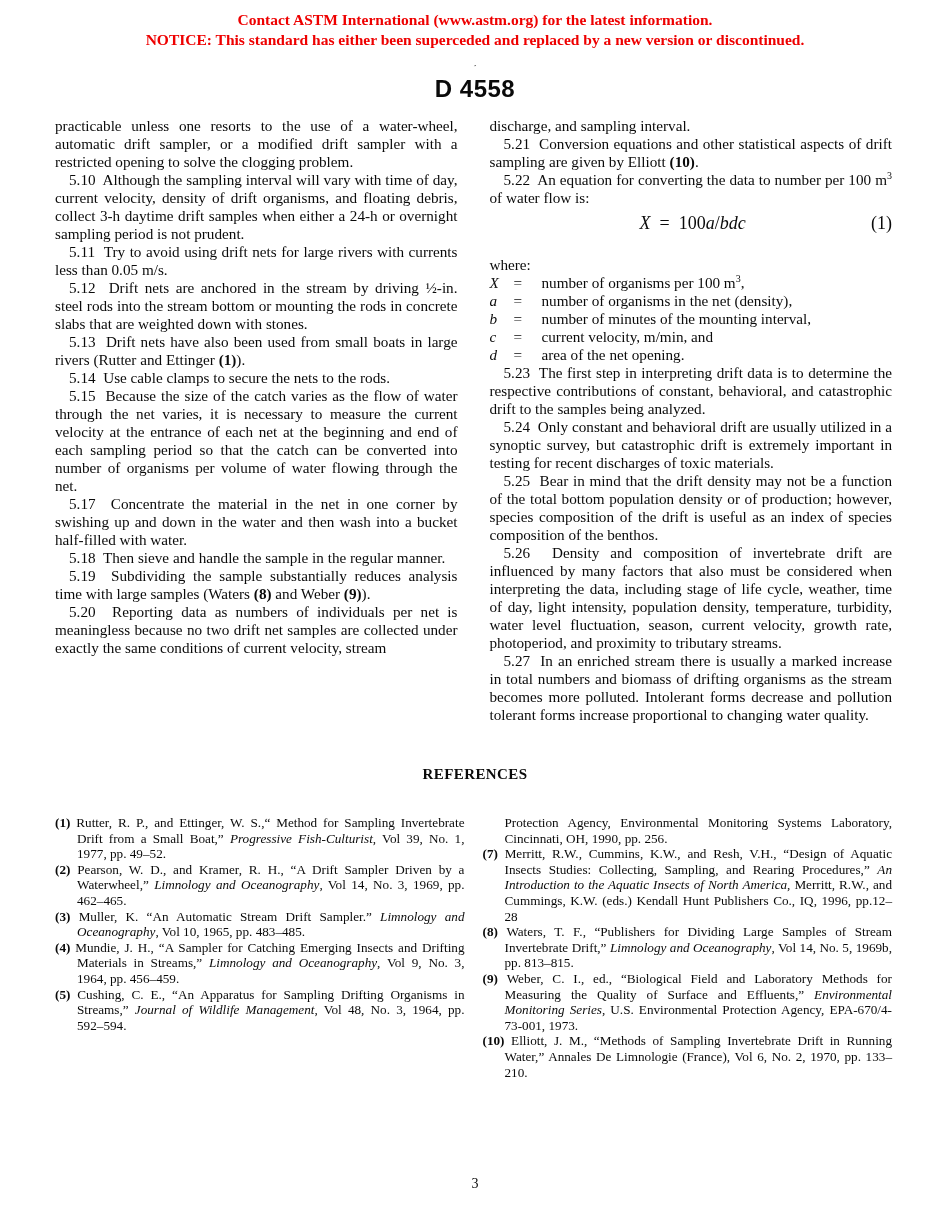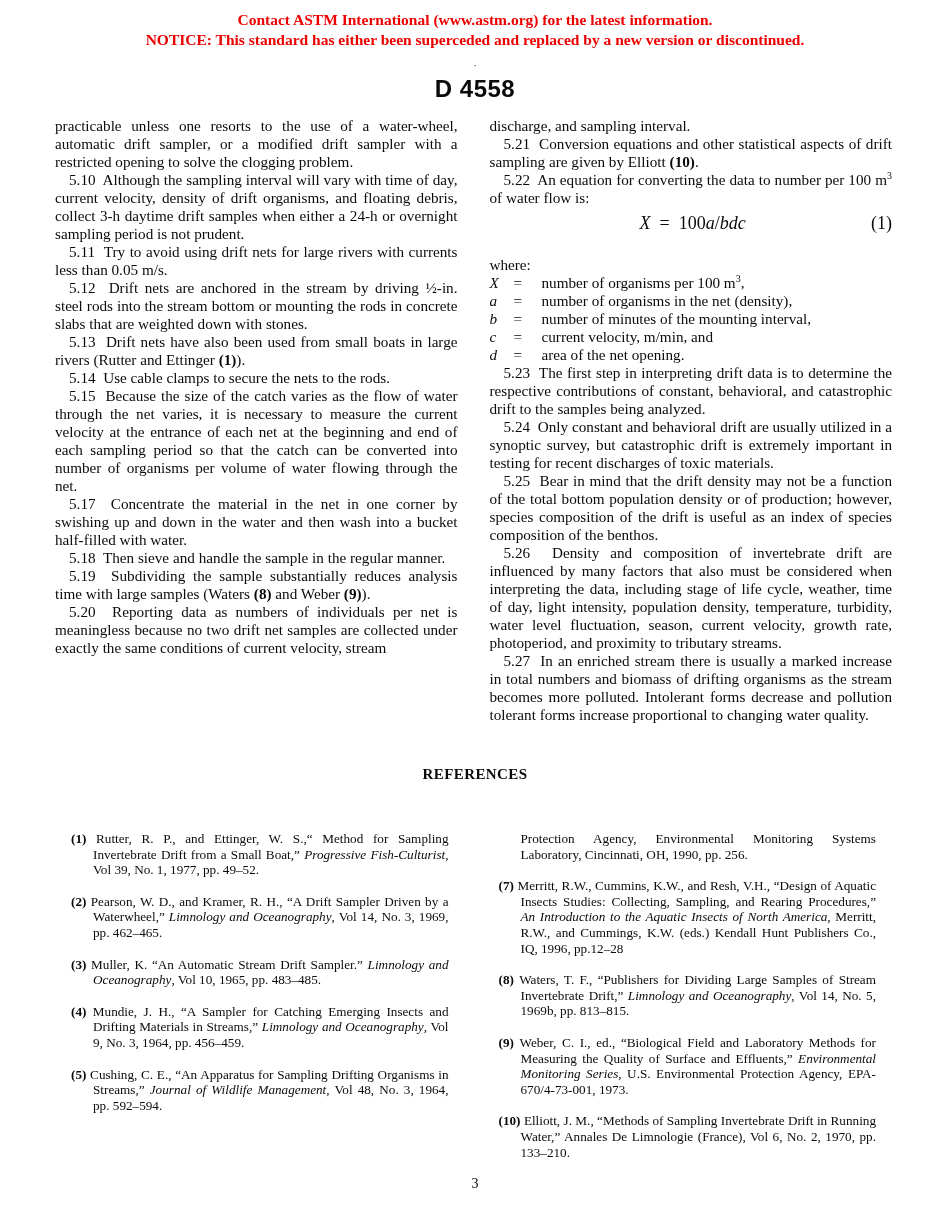--- a/index.html
+++ b/index.html
@@ -60,21 +60,21 @@
   .refs-heading{
     margin-top:42px;
     text-align:center;font-weight:bold;font-size:15px;letter-spacing:0.4px;
   }
   .refs-columns{
     margin:32px 58px 0 55px;
     display:flex;gap:18px;
     font-size:13.2px;line-height:15.6px;text-align:justify;
   }
   .refs-col{flex:1;}
-  .ref{margin:16px;padding-left:22px;text-indent:-22px;}
+  .ref{margin:0;padding-left:22px;text-indent:-22px;}
   .ref.cont{text-indent:0;}
   .ref .label{font-weight:bold;}
   
   .footer{
     position:absolute;bottom:38px;left:0;width:100%;
     text-align:center;font-size:14px;
   }
 </style>
 </head>
 <body>

